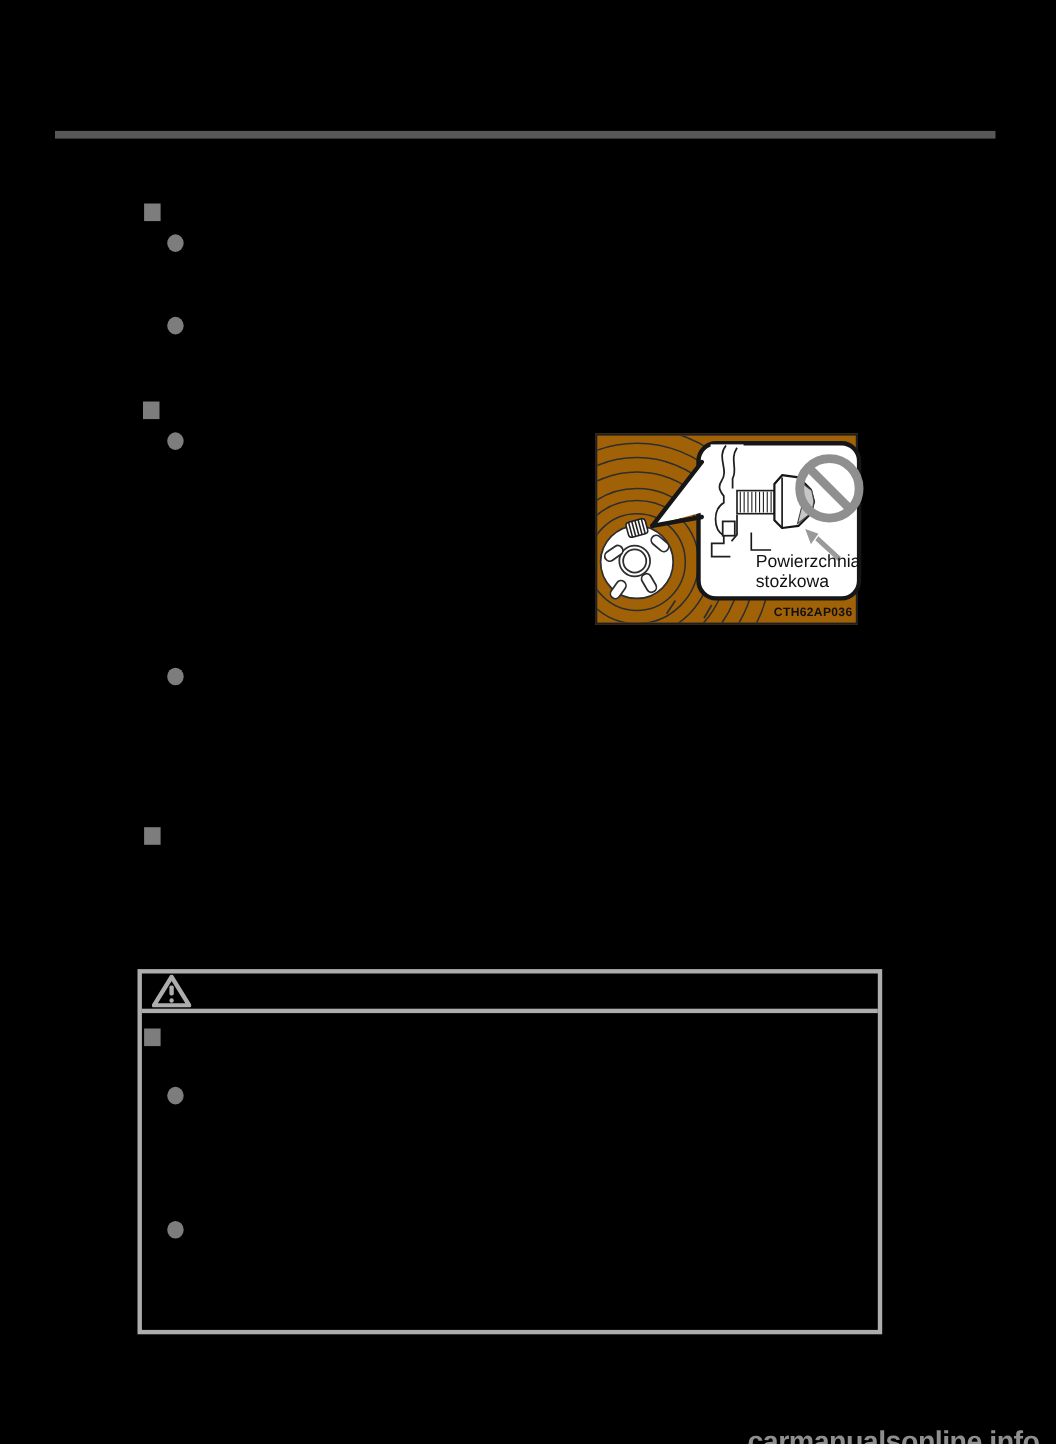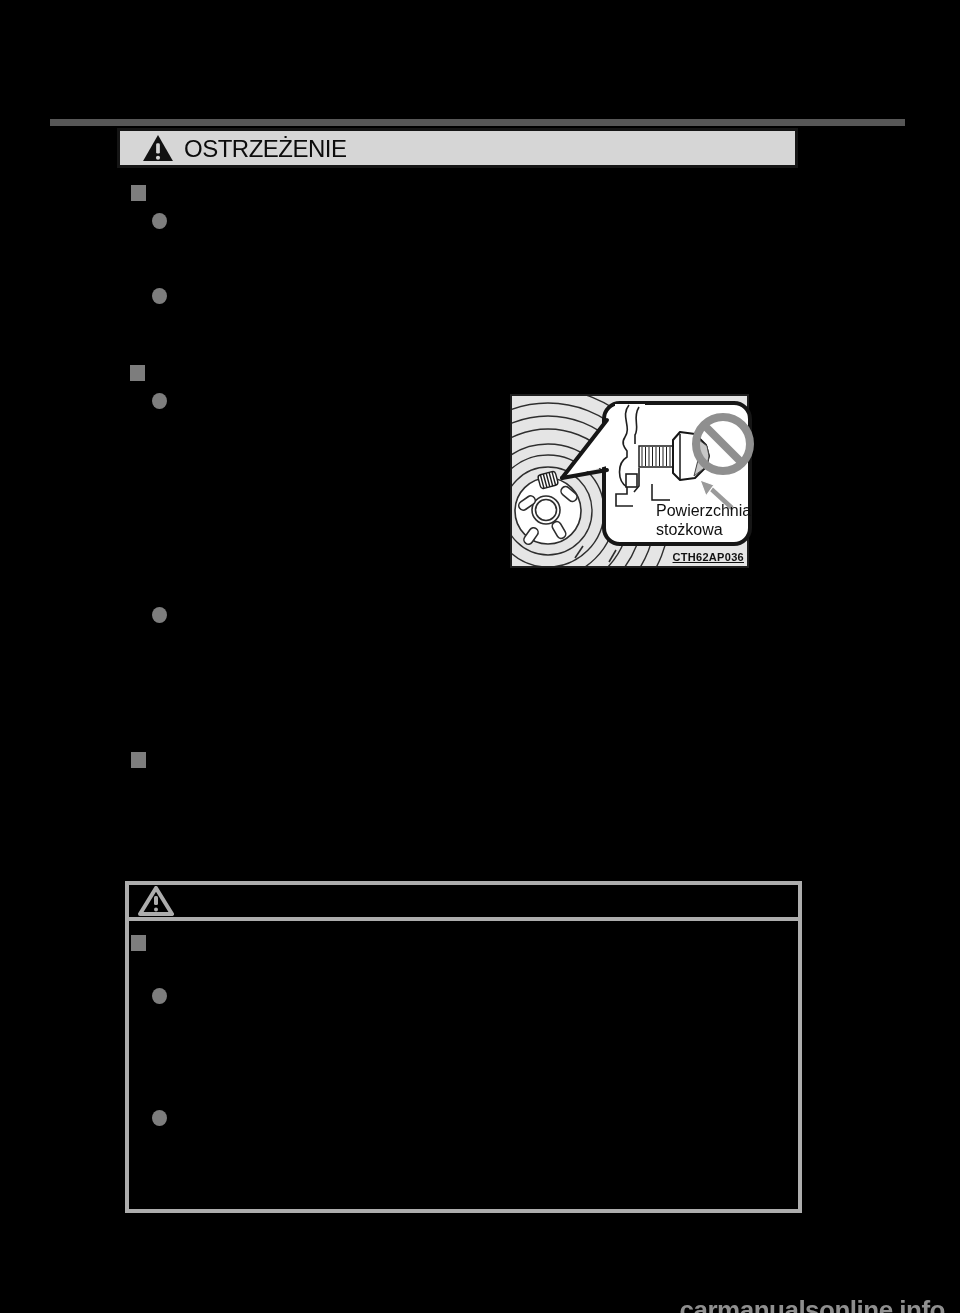--- a/index.html
+++ b/index.html
@@ -9,51 +9,41 @@
   .top-rule{position:absolute;left:50px;top:119px;width:855px;height:7px;background:#575757;}
   
   .warn1{position:absolute;left:117px;top:128px;width:681px;height:40px;box-sizing:border-box;
          background:#d6d6d6;border:3px solid #151515;display:flex;align-items:center;
          padding-left:22px;gap:10px;}
   .warn1 .title{font-size:24px;color:#0c0c0c;letter-spacing:-0.5px;line-height:1;padding-top:1px;}
   
   .sq{position:absolute;width:15px;height:16px;background:#7d7d7d;}
   .dot{position:absolute;width:15px;height:16px;background:#7d7d7d;border-radius:50%;}
   
-  .figure{position:absolute;left:510px;top:394px;width:239px;height:174px;box-sizing:border-box;
-          background:#e5e5e5;border:2px solid #1f1f1f;}
+  .figure{position:absolute;left:541px;top:394px;width:239px;height:174px;box-sizing:border-box;
+          background:#a16207;border:2px solid #1f1f1f;}
   .figure svg{position:absolute;left:0;top:0;}
   .fig-label{position:absolute;left:144px;top:105px;color:#111;font-size:16px;line-height:19px;}
-  .fig-code{position:absolute;right:3px;bottom:3px;color:#111;font-size:11px;font-weight:700;letter-spacing:0.3px;text-decoration:underline;}
+  .fig-code{position:absolute;right:3px;bottom:3px;color:#111;font-size:11px;font-weight:700;letter-spacing:0.3px;}
   
   .warn2{position:absolute;left:125px;top:881px;width:677px;height:332px;box-sizing:border-box;
          border:4px solid #adadad;background:transparent;}
   .warn2-header{position:relative;height:32px;border-bottom:4px solid #adadad;}
   .warn2-header svg{position:absolute;left:9px;top:1px;}
   
   .watermark{position:absolute;left:588px;top:1281px;width:357px;text-align:right;
              color:#8f8f8f;font-size:26px;font-weight:700;letter-spacing:-0.5px;margin-top:14px;}
 </style>
 </head>
 <body>
 
 <div id="page">
 
   <div class="top-rule"></div>
 
-  <div class="warn1">
-    <span style="display:inline-flex;">
-      <svg width="32" height="28" viewBox="0 0 34 30">
-        <polygon points="17,1 33,29 1,29" fill="#111"></polygon>
-        <rect x="15" y="10" width="4" height="11" rx="1.5" fill="#d6d6d6"></rect>
-        <circle cx="17" cy="25.5" r="2.2" fill="#d6d6d6"></circle>
-      </svg>
-    </span>
-    <span class="title">OSTRZEŻENIE</span>
-  </div>
 
   <div class="sq" style="left:131px;top:185px;"></div>
   <div class="dot" style="left:152px;top:213px;"></div>
   <div class="dot" style="left:152px;top:288px;"></div>
   <div class="sq" style="left:130px;top:365px;"></div>
   <div class="dot" style="left:152px;top:393px;"></div>
   <div class="dot" style="left:152px;top:607px;"></div>
   <div class="sq" style="left:131px;top:752px;"></div>
 
   <div class="figure">

